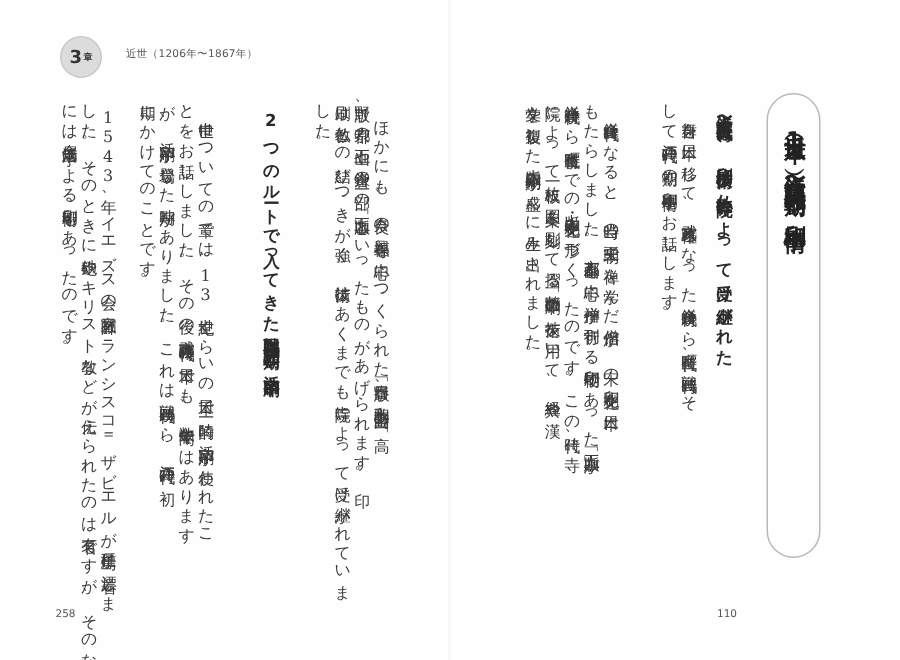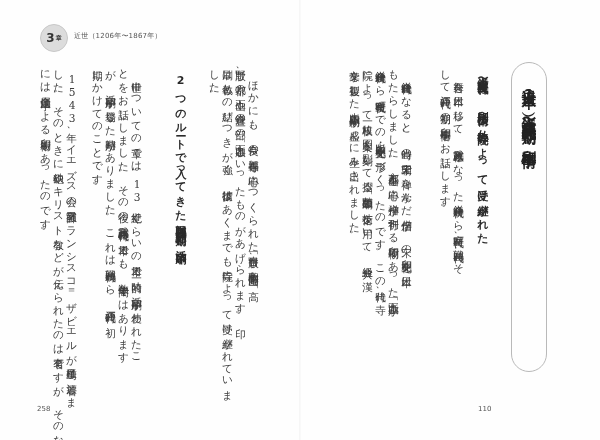--- a/index.html
+++ b/index.html
@@ -6,21 +6,21 @@
   body { width:600px; height:440px; background:#ffffff; position:relative; overflow:hidden;
          font-family:"DejaVu Serif", serif; color:#2a2a2a; }
   .spread { position:absolute; left:0; top:0; width:600px; height:440px; background:#fefefe; }
   .gutter { position:absolute; left:299px; top:0; width:2px; height:440px;
             background:linear-gradient(to right, #f4f4f4, #fbfbfb); }
   .chapter-badge { position:absolute; left:40px; top:24px; width:26px; height:26px; border-radius:50%;
                    background:#dcdcdc; border:1px solid #c8c8c8; display:flex; align-items:center; justify-content:center;
                    font-family:"DejaVu Sans", sans-serif; font-weight:bold; font-size:11px; color:#333; }
   .chapter-badge .num { font-size:12px; }
   .chapter-badge .unit { font-size:6px; margin-left:1px; }
-  .era-label { position:absolute; left:74px; top:31px; font-family:"DejaVu Sans", sans-serif; font-size:7px; color:#555; letter-spacing:0.2px; }
+  .era-label { position:absolute; left:84px; top:31px; font-family:"DejaVu Sans", sans-serif; font-size:7px; color:#555; letter-spacing:0.2px; }
   .vcol { position:absolute; writing-mode:vertical-rl; text-orientation:upright; white-space:nowrap;
           font-size:10.6px; line-height:12px; letter-spacing:0.9px; color:#3a3a3a; }
   .title-box { position:absolute; left:511px; top:62px; width:36px; height:310px;
                border:1.2px solid #b9b9b9; border-radius:18px; box-sizing:border-box; }
   .title-text { position:absolute; left:519px; top:78px; writing-mode:vertical-rl; text-orientation:upright;
                 font-family:"DejaVu Sans", sans-serif; font-weight:bold; font-size:14.5px; letter-spacing:1.6px; color:#222; white-space:nowrap; }
   .subtitle { position:absolute; top:68px; writing-mode:vertical-rl; text-orientation:upright;
               font-family:"DejaVu Sans", sans-serif; font-weight:bold; font-size:11px; letter-spacing:1.2px; color:#2a2a2a; white-space:nowrap; }
   .section-heading { position:absolute; top:74px; writing-mode:vertical-rl; text-orientation:upright;
                      font-family:"DejaVu Sans", sans-serif; font-weight:bold; font-size:11px; letter-spacing:1.3px; color:#2a2a2a; white-space:nowrap; }

